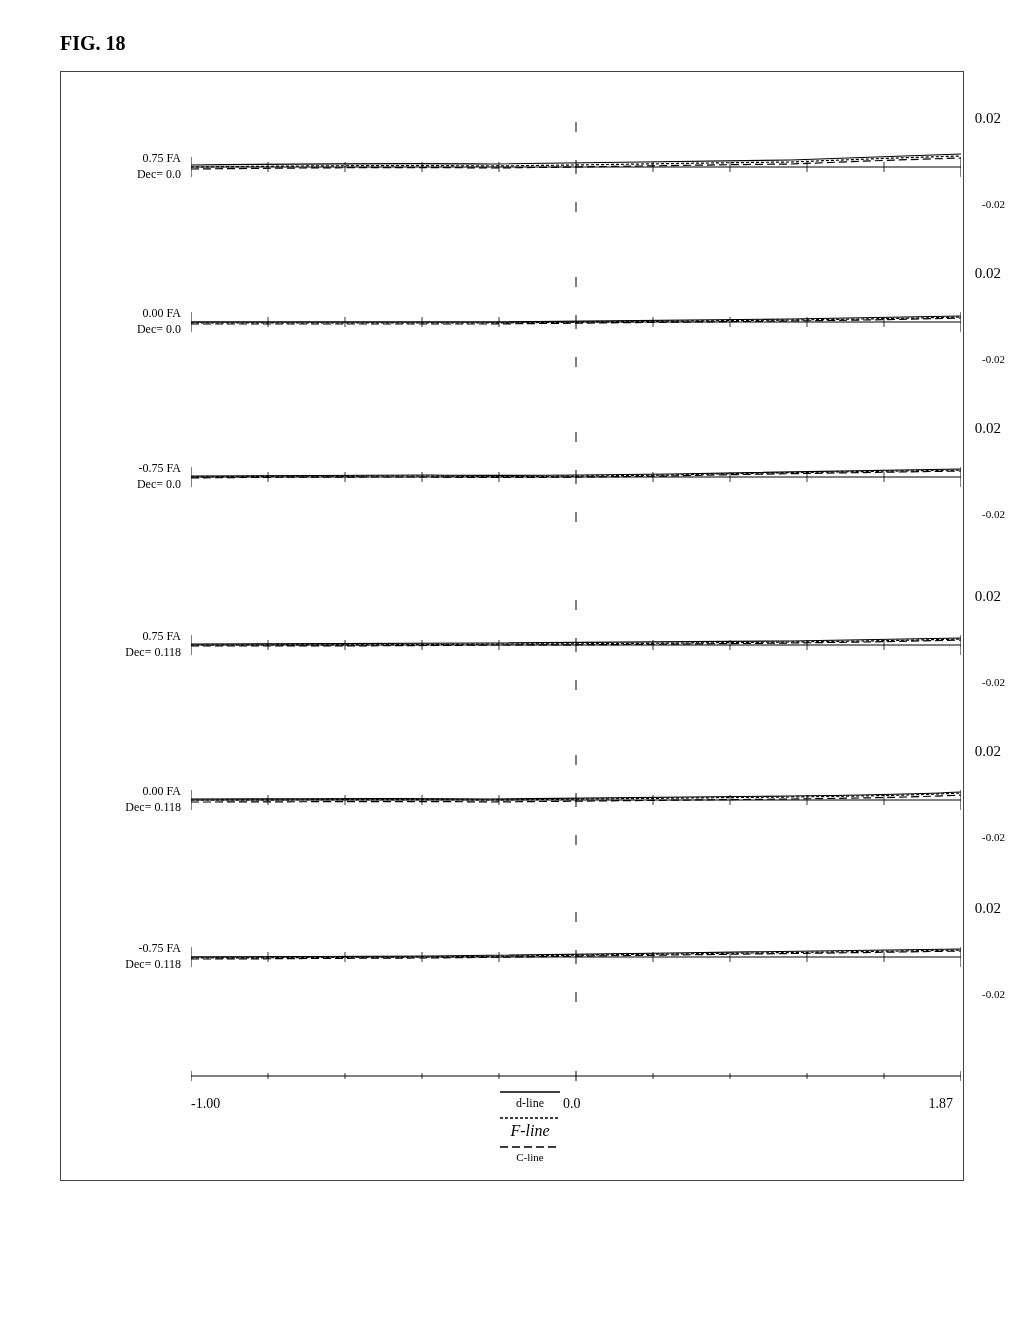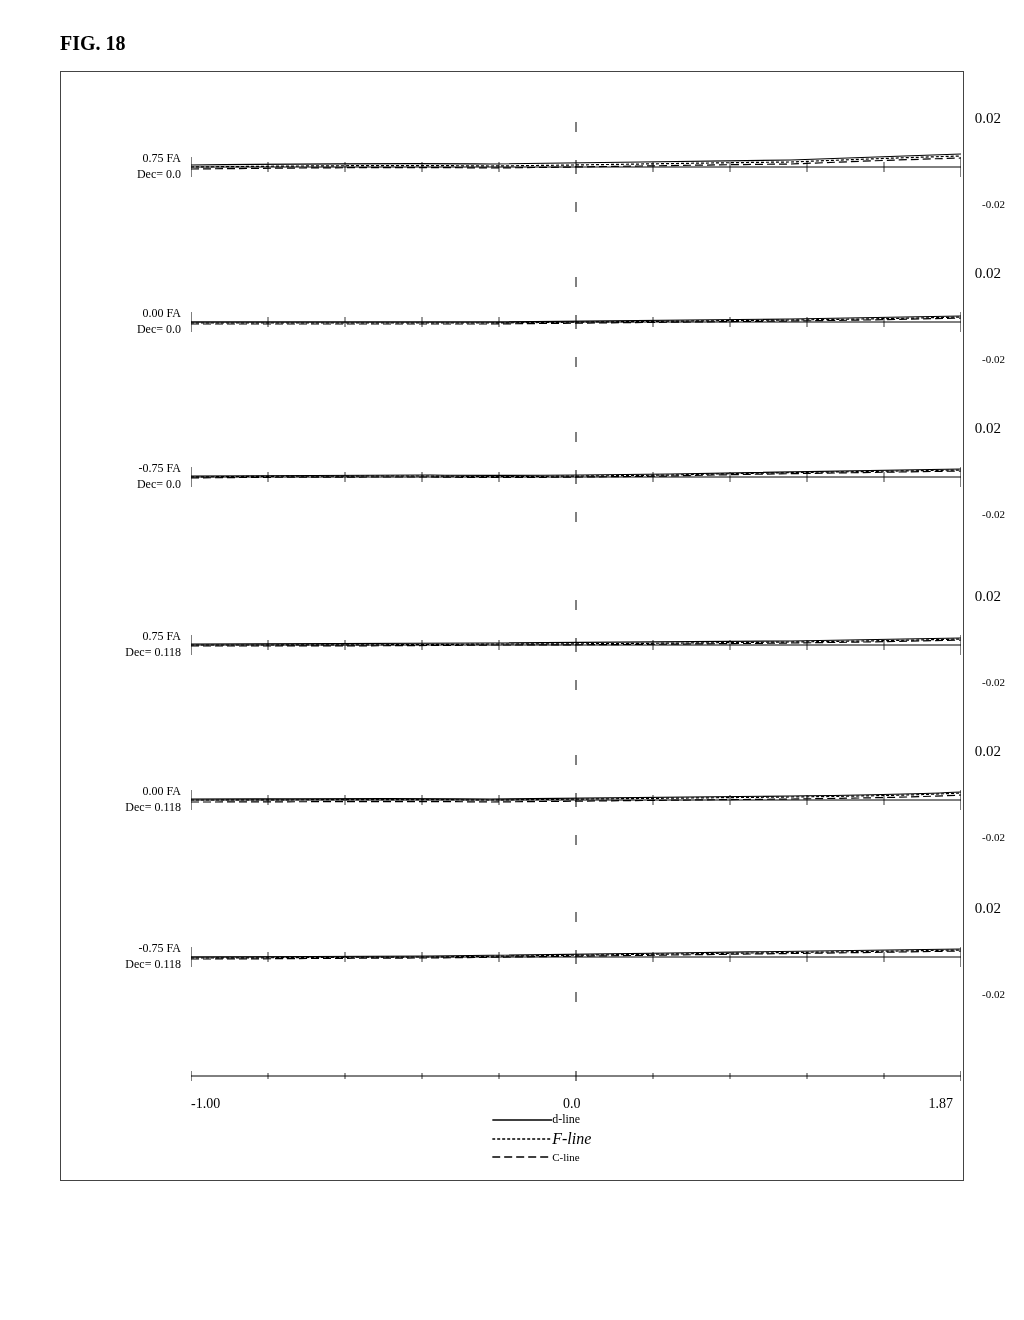--- a/index.html
+++ b/index.html
@@ -97,20 +97,21 @@
     .bottom-axis {
       position: absolute;
       bottom: 55px;
       left: 130px;
       right: 10px;
     }
     .legend-item {
       display: flex;
       align-items: center;
       margin-bottom: 3px;
+      flex-direction: column;
     }
 
     .tick-label {
       font-size: 14px;
     }
   </style>
 </head>
 <body>
 
 <div class="page">

